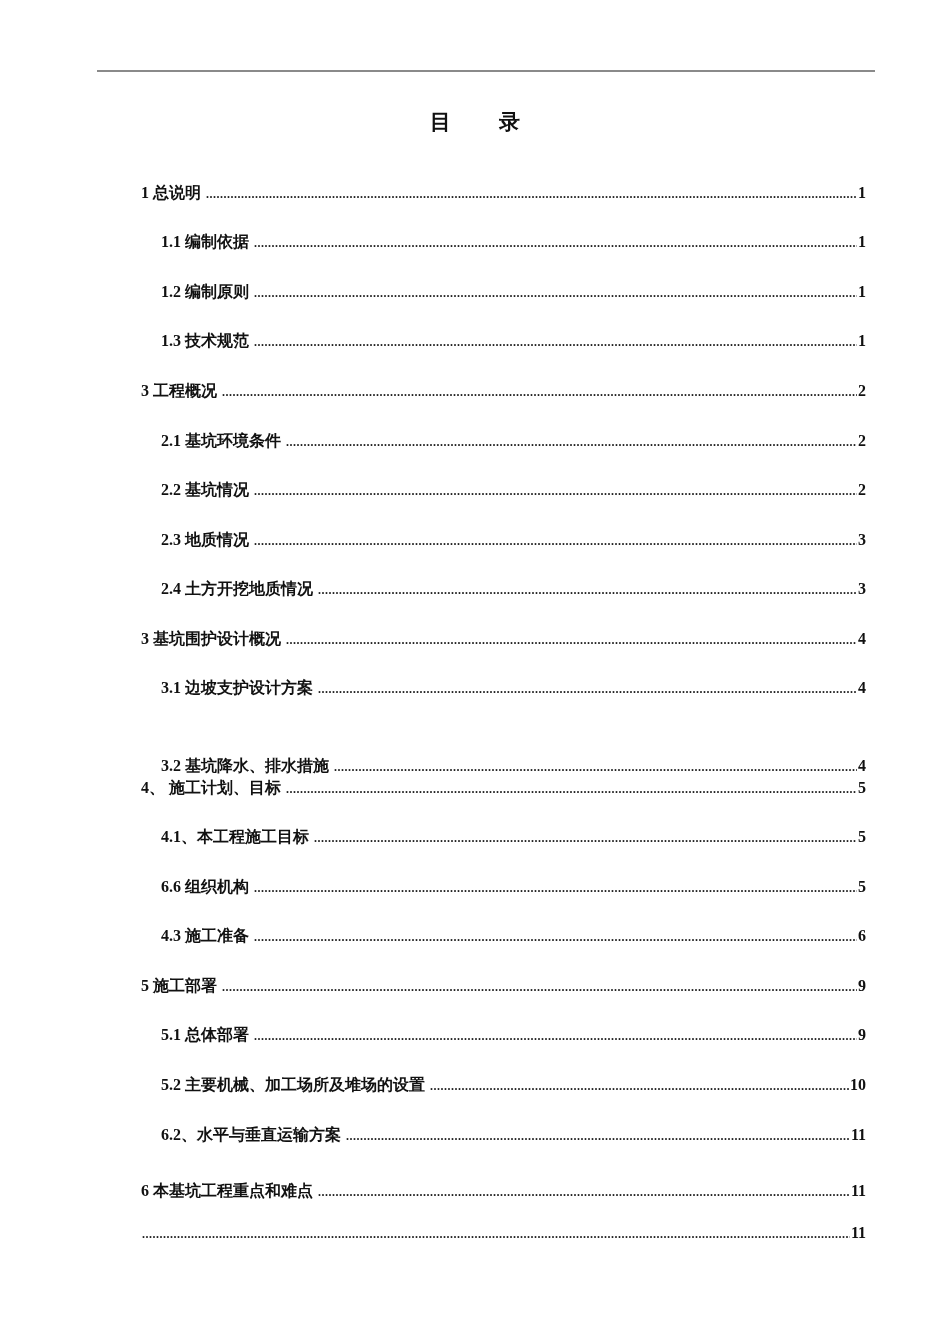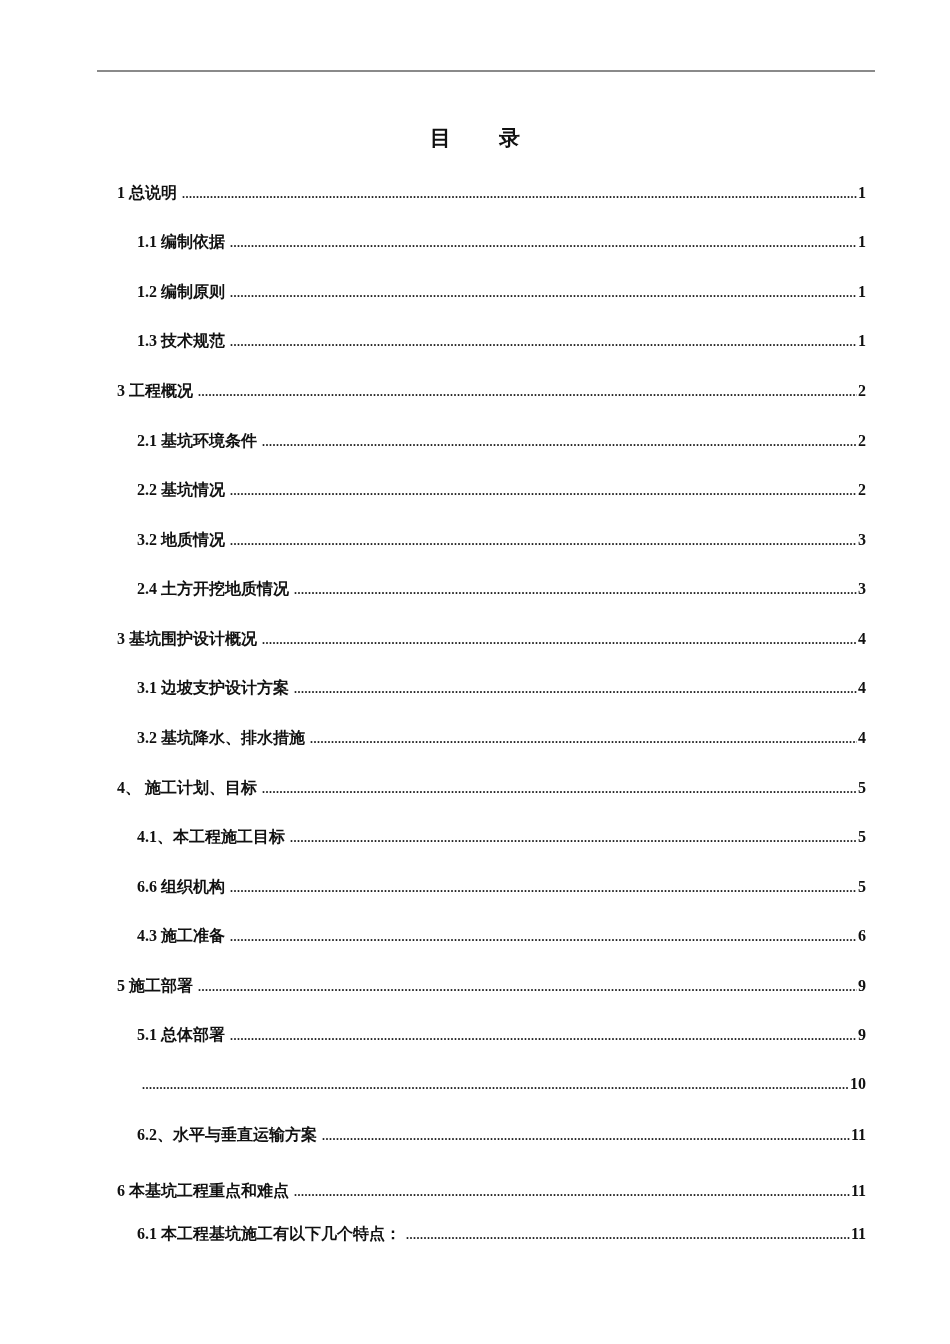--- a/index.html
+++ b/index.html
@@ -1,28 +1,28 @@
 <!DOCTYPE html>
 <html><head>
 <meta charset="utf-8">
 <style>
   html, body { margin: 0; padding: 0; background: #ffffff; }
   body { width: 950px; height: 1344px; position: relative; overflow: hidden;
          font-family: "Liberation Serif", "DejaVu Serif", serif; color: #111; }
   .header-rule { position: absolute; left: 97px; top: 70px; width: 778px; height: 2px; background: #8a8a8a; }
-  .toc-title { position: absolute; left: 0; width: 950px; top: 124px; text-align: center;
+  .toc-title { position: absolute; left: 0; width: 950px; top: 108px; text-align: center;
                font-size: 21px; font-weight: bold; letter-spacing: 0; }
   .toc-title span { display: inline-block; }
   .toc-title .gap { width: 48px; }
   .toc-list { position: absolute; left: 0; top: 0; width: 950px; }
   .toc-row { position: absolute; height: 24px; display: flex; align-items: baseline;
              font-size: 16px; font-weight: bold; right: 84px; }
   .toc-row.l1 { left: 117px; }
   .toc-row.l2 { left: 137px; }
-  .toc-label { white-space: nowrap; flex: none; }
+  .toc-label { white-space: nowrap; flex: none; margin-left: 24px; }
   .toc-leader { flex: 1 1 auto; overflow: hidden; white-space: nowrap; margin: 0 1px 0 5px;
                 font-size: 12px; letter-spacing: 0.5px; color: #222; }
   .toc-leader::before { content: "................................................................................................................................................................................................................................................"; }
   .toc-page { flex: none; white-space: nowrap; }
 </style>
 </head>
 <body>
 
 <div class="header-rule"></div>
 
@@ -60,40 +60,40 @@
       <span class="toc-label">2.1  基坑环境条件</span>
       <span class="toc-leader"></span>
       <span class="toc-page">2</span>
     </div>
   <div class="toc-row l2" style="top:480px">
       <span class="toc-label">2.2  基坑情况</span>
       <span class="toc-leader"></span>
       <span class="toc-page">2</span>
     </div>
   <div class="toc-row l2" style="top:530px">
-      <span class="toc-label">3.2 地质情况</span>
+      <span class="toc-label">2.3 地质情况</span>
       <span class="toc-leader"></span>
       <span class="toc-page">3</span>
     </div>
   <div class="toc-row l2" style="top:579px">
       <span class="toc-label">2.4 土方开挖地质情况</span>
       <span class="toc-leader"></span>
       <span class="toc-page">3</span>
     </div>
   <div class="toc-row l1" style="top:629px">
       <span class="toc-label">3 基坑围护设计概况</span>
       <span class="toc-leader"></span>
       <span class="toc-page">4</span>
     </div>
   <div class="toc-row l2" style="top:678px">
       <span class="toc-label">3.1 边坡支护设计方案</span>
       <span class="toc-leader"></span>
       <span class="toc-page">4</span>
     </div>
-  <div class="toc-row l2" style="top:728px">
+  <div class="toc-row l2" style="top:756px">
       <span class="toc-label">3.2 基坑降水、排水措施</span>
       <span class="toc-leader"></span>
       <span class="toc-page">4</span>
     </div>
   <div class="toc-row l1" style="top:778px">
       <span class="toc-label">4、  施工计划、目标</span>
       <span class="toc-leader"></span>
       <span class="toc-page">5</span>
     </div>
   <div class="toc-row l2" style="top:827px">
@@ -115,31 +115,31 @@
       <span class="toc-label">5  施工部署</span>
       <span class="toc-leader"></span>
       <span class="toc-page">9</span>
     </div>
   <div class="toc-row l2" style="top:1025px">
       <span class="toc-label">5.1 总体部署</span>
       <span class="toc-leader"></span>
       <span class="toc-page">9</span>
     </div>
   <div class="toc-row l2" style="top:1075px">
+      <span class="toc-label">5.2 主要机械、加工场所及堆场的设置</span>
       <span class="toc-leader"></span>
       <span class="toc-page">10</span>
     </div>
   <div class="toc-row l2" style="top:1125px">
       <span class="toc-label">6.2、水平与垂直运输方案</span>
       <span class="toc-leader"></span>
       <span class="toc-page">11</span>
     </div>
   <div class="toc-row l1" style="top:1181px">
       <span class="toc-label">6  本基坑工程重点和难点</span>
       <span class="toc-leader"></span>
       <span class="toc-page">11</span>
     </div>
   <div class="toc-row l2" style="top:1224px">
-      <span class="toc-label">6.1 本工程基坑施工有以下几个特点：</span>
       <span class="toc-leader"></span>
       <span class="toc-page">11</span>
     </div>
 </div>
 
 </body></html>

